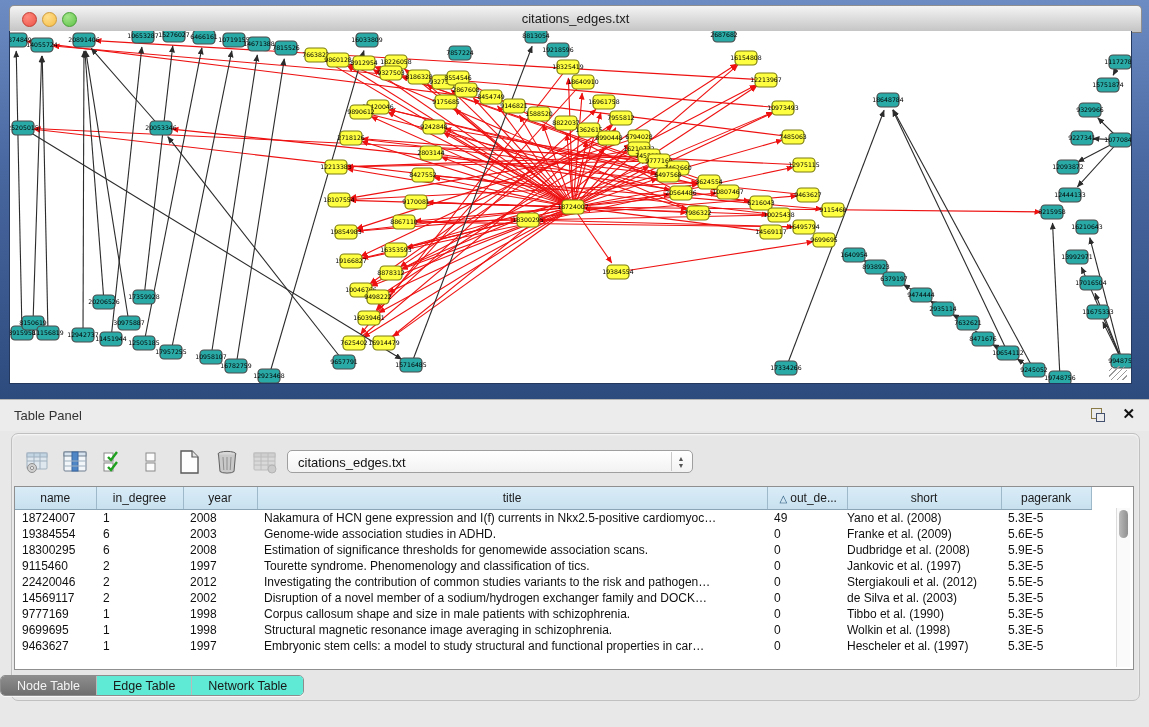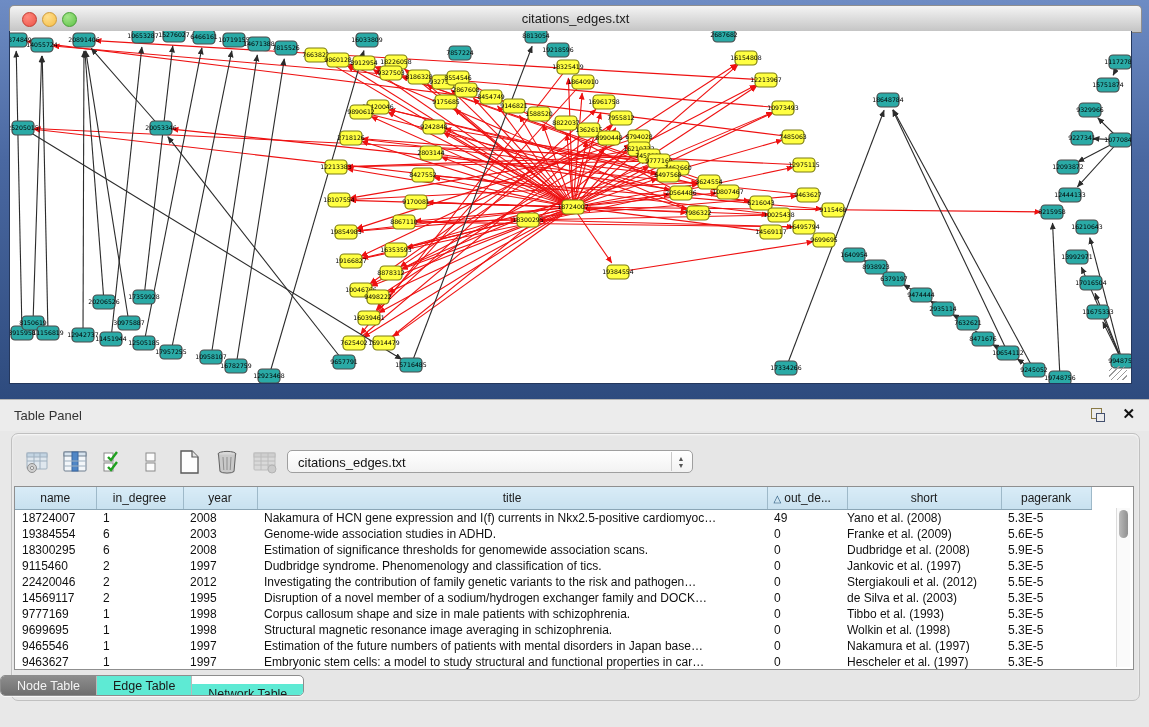--- a/index.html
+++ b/index.html
@@ -45,21 +45,21 @@
   td{height:16px;padding:0 0 0 7px;color:#101010;white-space:nowrap;overflow:hidden;}
   td.c-short{text-align:left;padding:0;}
   .sort-tri{display:inline-block;margin-right:3px;color:#26567c;font-size:10px;}
   .v-scroll{position:absolute;right:3px;top:21px;bottom:2px;width:13px;background:#fafafa;border-left:1px solid #dcdcdc;}
   .v-thumb{position:absolute;left:2px;top:2px;width:9px;height:28px;border-radius:5px;background:linear-gradient(90deg,#b9b9b9,#8f8f8f);}
   
   .seg-tabs{position:absolute;left:0;top:675px;width:1067px;display:flex;}
   .seg{display:flex;border:1px solid #8d8d8d;border-radius:5px;overflow:hidden;background:#fff;height:19px;box-shadow:0 1px 0 rgba(255,255,255,.7);}
   .seg button{border:none;background:#5eead4;font-family:"Liberation Sans",sans-serif;font-size:12.5px;color:#1a1a1a;
      padding:0 16px;border-right:1px solid #b9b9b9;height:19px;}
-  .seg button:last-child{border-right:none;margin-top:8px;}
+  .seg button:last-child{border-right:none;}
   .seg button.active{background:linear-gradient(180deg,#8d8d8d,#6f6f6f);color:#f4f4f4;}
   
   .status-bar{position:absolute;left:0;top:700px;width:1149px;height:27px;background:#e3e3e3;border-top:5px solid #14532d;margin-top:40px;}
   .mem-label{position:absolute;right:32px;top:7px;font-size:11.5px;color:#222;}
   .mem-dot{position:absolute;right:10px;top:6px;width:14px;height:14px;border-radius:50%;
      background:radial-gradient(circle at 35% 30%,#8ade74,#3fae49);border:1px solid #2e7d32;}
 </style>
 </head>
 <body>
 
@@ -794,21 +794,21 @@
         <col style="width:80px">
         <col style="width:154px">
         <col style="width:90px">
       </colgroup>
     <thead>
         <tr>
           <th>name</th>
           <th>in_degree</th>
           <th>year</th>
           <th>title</th>
-          <th style="text-align: left; padding-left: 6px;"><span class="sort-tri">△</span>out_de...</th>
+          <th style="text-align: left; padding-left: 12px;"><span class="sort-tri">△</span>out_de...</th>
           <th>short</th>
           <th>pagerank</th>
         </tr>
       </thead>
     <tbody>
         <tr>
           <td>18724007</td>
           <td>1</td>
           <td>2008</td>
           <td>Nakamura of HCN gene expression and I(f) currents in Nkx2.5-positive cardiomyoc…</td>
@@ -831,68 +831,59 @@
           <td>2008</td>
           <td>Estimation of significance thresholds for genomewide association scans.</td>
           <td>0</td>
           <td class="c-short">Dudbridge et al. (2008)</td>
           <td>5.9E-5</td>
         </tr>
         <tr>
           <td>9115460</td>
           <td>2</td>
           <td>1997</td>
-          <td>Dudbridge syndrome. Phenomenology and classification of tics.</td>
+          <td>Tourette syndrome. Phenomenology and classification of tics.</td>
           <td>0</td>
           <td class="c-short">Jankovic et al. (1997)</td>
           <td>5.3E-5</td>
         </tr>
         <tr>
           <td>22420046</td>
           <td>2</td>
           <td>2012</td>
-          <td>Investigating the contribution of family genetic variants to the risk and pathogen…</td>
+          <td>Investigating the contribution of common studies variants to the risk and pathogen…</td>
           <td>0</td>
           <td class="c-short">Stergiakouli et al. (2012)</td>
           <td>5.5E-5</td>
         </tr>
         <tr>
           <td>14569117</td>
           <td>2</td>
-          <td>1995</td>
+          <td>2002</td>
           <td>Disruption of a novel member of a sodium/hydrogen exchanger family and DOCK…</td>
           <td>0</td>
           <td class="c-short">de Silva et al. (2003)</td>
           <td>5.3E-5</td>
         </tr>
         <tr>
           <td>9777169</td>
           <td>1</td>
           <td>1998</td>
           <td>Corpus callosum shape and size in male patients with schizophrenia.</td>
           <td>0</td>
-          <td class="c-short">Tibbo et al. (1993)</td>
+          <td class="c-short">Tibbo et al. (1990)</td>
           <td>5.3E-5</td>
         </tr>
         <tr>
           <td>9699695</td>
           <td>1</td>
           <td>1998</td>
           <td>Structural magnetic resonance image averaging in schizophrenia.</td>
           <td>0</td>
           <td class="c-short">Wolkin et al. (1998)</td>
-          <td>5.3E-5</td>
-        </tr>
-        <tr>
-          <td>9465546</td>
-          <td>1</td>
-          <td>1997</td>
-          <td>Estimation of the future numbers of patients with mental disorders in Japan base…</td>
-          <td>0</td>
-          <td class="c-short">Nakamura et al. (1997)</td>
           <td>5.3E-5</td>
         </tr>
         <tr>
           <td>9463627</td>
           <td>1</td>
           <td>1997</td>
           <td>Embryonic stem cells: a model to study structural and functional properties in car…</td>
           <td>0</td>
           <td class="c-short">Hescheler et al. (1997)</td>
           <td>5.3E-5</td>

